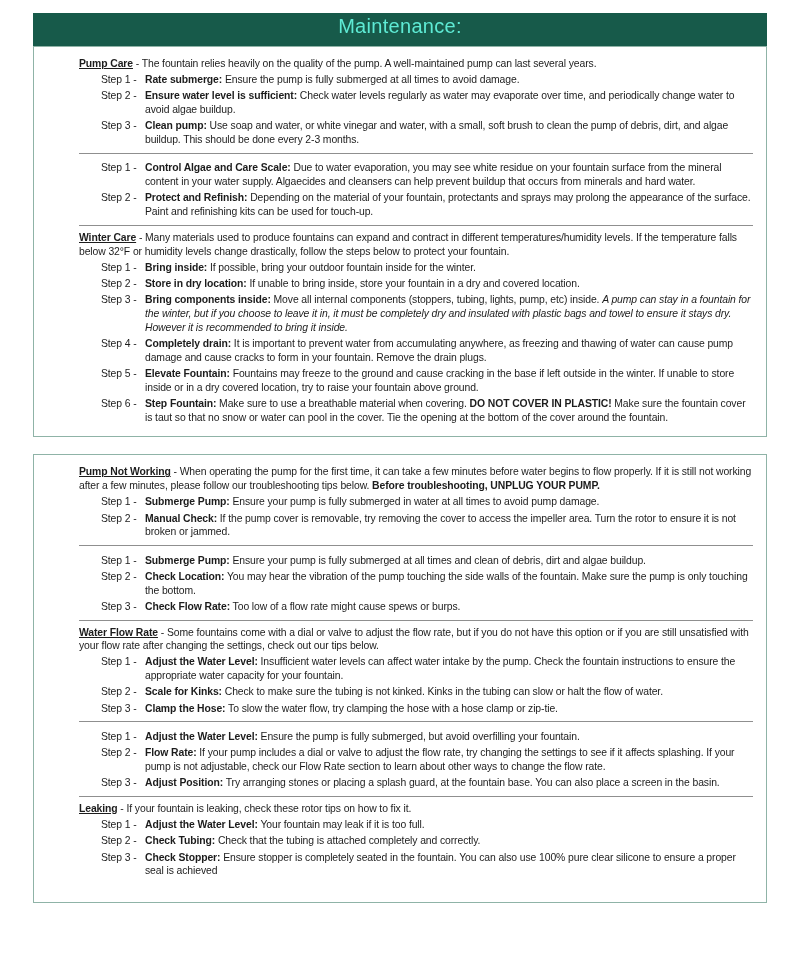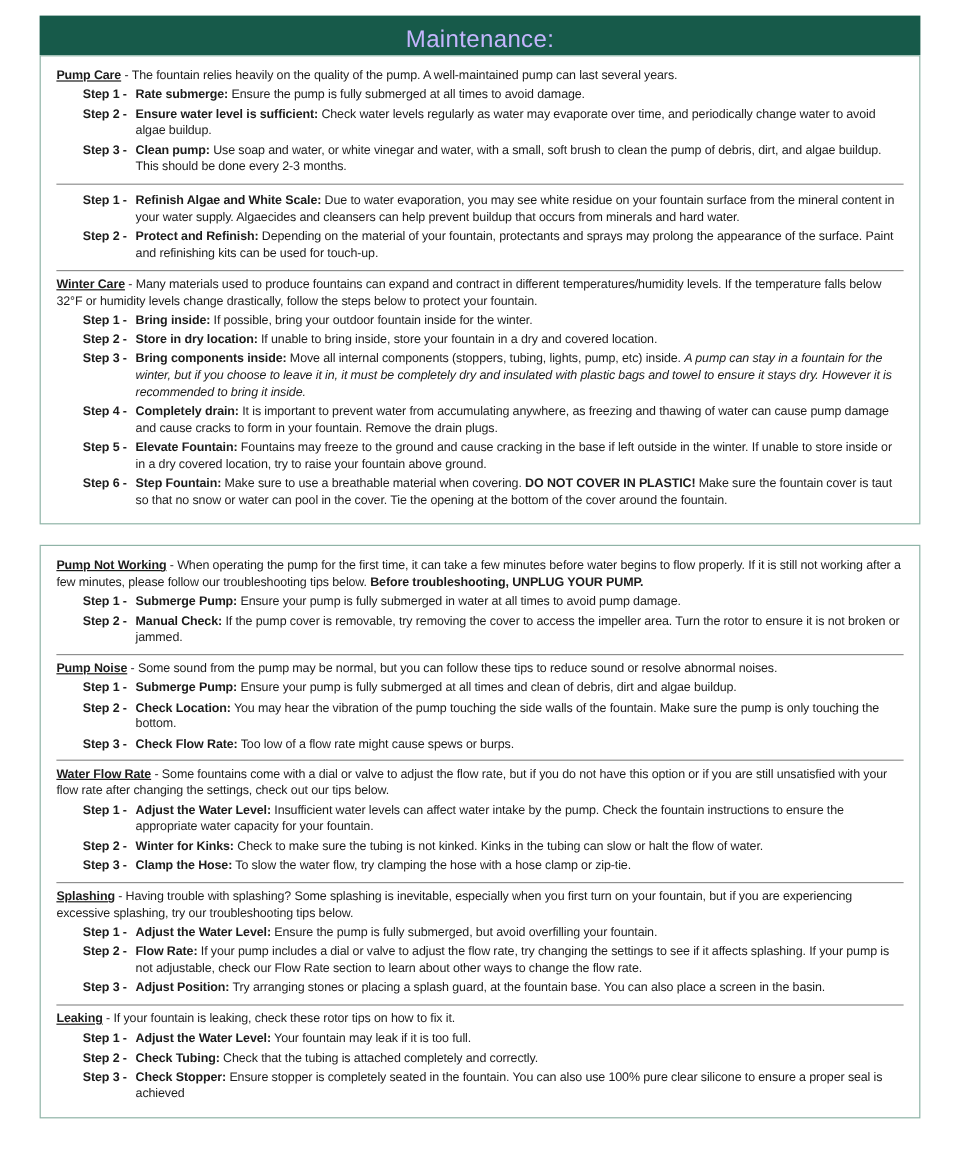--- a/index.html
+++ b/index.html
@@ -11,40 +11,40 @@
   *{margin:0;padding:0;box-sizing:border-box;}
   html,body{background:#ffffff;}
   body{
     width:800px;height:960px;
     font-family:"Liberation Sans",sans-serif;
     font-size:10.4px;line-height:1.32;color:var(--ink);
     letter-spacing:-0.1px;
   }
   .page{padding:13px 33px 0 33px;}
   .bar{
-    background:var(--green);color:#c4b5fd;height:33px;
-    display:flex;align-items:flex-end;justify-content:center;
+    background:var(--green);color:#5eead4;height:33px;
+    display:flex;align-items:flex-start;justify-content:center;
     font-size:20px;font-weight:400;letter-spacing:0.3px;
   }
   .box{
     border:1px solid var(--border);
     background:#ffffff;
     padding:8px 13px 6px 13px;
   }
   .box1{min-height:390px;}
   .box2{min-height:449px;}
   .block2{margin-top:17px;}
-  .sec{padding:5px 0 6px 0;}
+  .sec{padding:5px 0 6px 0;margin-left:32px;}
   .sec:first-child{padding-top:2px;}
   .sec + .sec{border-top:1px solid var(--divider);}
   .intro{margin:0 0 1px 0;}
   .sec-title{font-weight:700;text-decoration:underline;}
   .intro b{font-weight:700;}
   .step{display:flex;margin:2.5px 0 0 22px;}
-  .sl{flex:0 0 44px;font-weight:700;}
+  .sl{flex:0 0 44px;font-weight:400;}
   .sb{flex:1;}
   .sb b{font-weight:700;}
   .sb .it{font-style:italic;}
 </style>
 </head>
 <body>
 
 <div class="page">
 
   <div class="block1">
@@ -65,21 +65,21 @@
           </div>
         <div class="step">
             <span class="sl">Step 3 -</span>
             <span class="sb"><b>Clean pump:</b><span> Use soap and water, or white vinegar and water, with a small, soft brush to clean the pump of debris, dirt, and algae buildup. This should be done every 2-3 months.</span></span>
           </div>
       </div>
 
       <div class="sec">
         <div class="step">
             <span class="sl">Step 1 -</span>
-            <span class="sb"><b>Refinish Algae and White Scale:</b><span> Due to water evaporation, you may see white residue on your fountain surface from the mineral content in your water supply. Algaecides and cleansers can help prevent buildup that occurs from minerals and hard water.</span></span>
+            <span class="sb"><b>Control Algae and Care Scale:</b><span> Due to water evaporation, you may see white residue on your fountain surface from the mineral content in your water supply. Algaecides and cleansers can help prevent buildup that occurs from minerals and hard water.</span></span>
           </div>
         <div class="step">
             <span class="sl">Step 2 -</span>
             <span class="sb"><b>Protect and Refinish:</b><span> Depending on the material of your fountain, protectants and sprays may prolong the appearance of the surface. Paint and refinishing kits can be used for touch-up.</span></span>
           </div>
       </div>
 
       <div class="sec">
         <p class="intro"><span class="sec-title">Winter Care</span><span> - Many materials used to produce fountains can expand and contract in different temperatures/humidity levels. If the temperature falls below 32°F or humidity levels change drastically, follow the steps below to protect your fountain.</span></p>
         <div class="step">
@@ -120,21 +120,20 @@
             <span class="sl">Step 1 -</span>
             <span class="sb"><b>Submerge Pump:</b><span> Ensure your pump is fully submerged in water at all times to avoid pump damage.</span></span>
           </div>
         <div class="step">
             <span class="sl">Step 2 -</span>
             <span class="sb"><b>Manual Check:</b><span> If the pump cover is removable, try removing the cover to access the impeller area. Turn the rotor to ensure it is not broken or jammed.</span></span>
           </div>
       </div>
 
       <div class="sec">
-        <p class="intro"><span class="sec-title">Pump Noise</span><span> - Some sound from the pump may be normal, but you can follow these tips to reduce sound or resolve abnormal noises.</span></p>
         <div class="step">
             <span class="sl">Step 1 -</span>
             <span class="sb"><b>Submerge Pump:</b><span> Ensure your pump is fully submerged at all times and clean of debris, dirt and algae buildup.</span></span>
           </div>
         <div class="step">
             <span class="sl">Step 2 -</span>
             <span class="sb"><b>Check Location:</b><span> You may hear the vibration of the pump touching the side walls of the fountain. Make sure the pump is only touching the bottom.</span></span>
           </div>
         <div class="step">
             <span class="sl">Step 3 -</span>
@@ -143,30 +142,29 @@
       </div>
 
       <div class="sec">
         <p class="intro"><span class="sec-title">Water Flow Rate</span><span> - Some fountains come with a dial or valve to adjust the flow rate, but if you do not have this option or if you are still unsatisfied with your flow rate after changing the settings, check out our tips below.</span></p>
         <div class="step">
             <span class="sl">Step 1 -</span>
             <span class="sb"><b>Adjust the Water Level:</b><span> Insufficient water levels can affect water intake by the pump. Check the fountain instructions to ensure the appropriate water capacity for your fountain.</span></span>
           </div>
         <div class="step">
             <span class="sl">Step 2 -</span>
-            <span class="sb"><b>Winter for Kinks:</b><span> Check to make sure the tubing is not kinked. Kinks in the tubing can slow or halt the flow of water.</span></span>
+            <span class="sb"><b>Scale for Kinks:</b><span> Check to make sure the tubing is not kinked. Kinks in the tubing can slow or halt the flow of water.</span></span>
           </div>
         <div class="step">
             <span class="sl">Step 3 -</span>
             <span class="sb"><b>Clamp the Hose:</b><span> To slow the water flow, try clamping the hose with a hose clamp or zip-tie.</span></span>
           </div>
       </div>
 
       <div class="sec">
-        <p class="intro"><span class="sec-title">Splashing</span><span> - Having trouble with splashing? Some splashing is inevitable, especially when you first turn on your fountain, but if you are experiencing excessive splashing, try our troubleshooting tips below.</span></p>
         <div class="step">
             <span class="sl">Step 1 -</span>
             <span class="sb"><b>Adjust the Water Level:</b><span> Ensure the pump is fully submerged, but avoid overfilling your fountain.</span></span>
           </div>
         <div class="step">
             <span class="sl">Step 2 -</span>
             <span class="sb"><b>Flow Rate:</b><span> If your pump includes a dial or valve to adjust the flow rate, try changing the settings to see if it affects splashing. If your pump is not adjustable, check our Flow Rate section to learn about other ways to change the flow rate.</span></span>
           </div>
         <div class="step">
             <span class="sl">Step 3 -</span>

